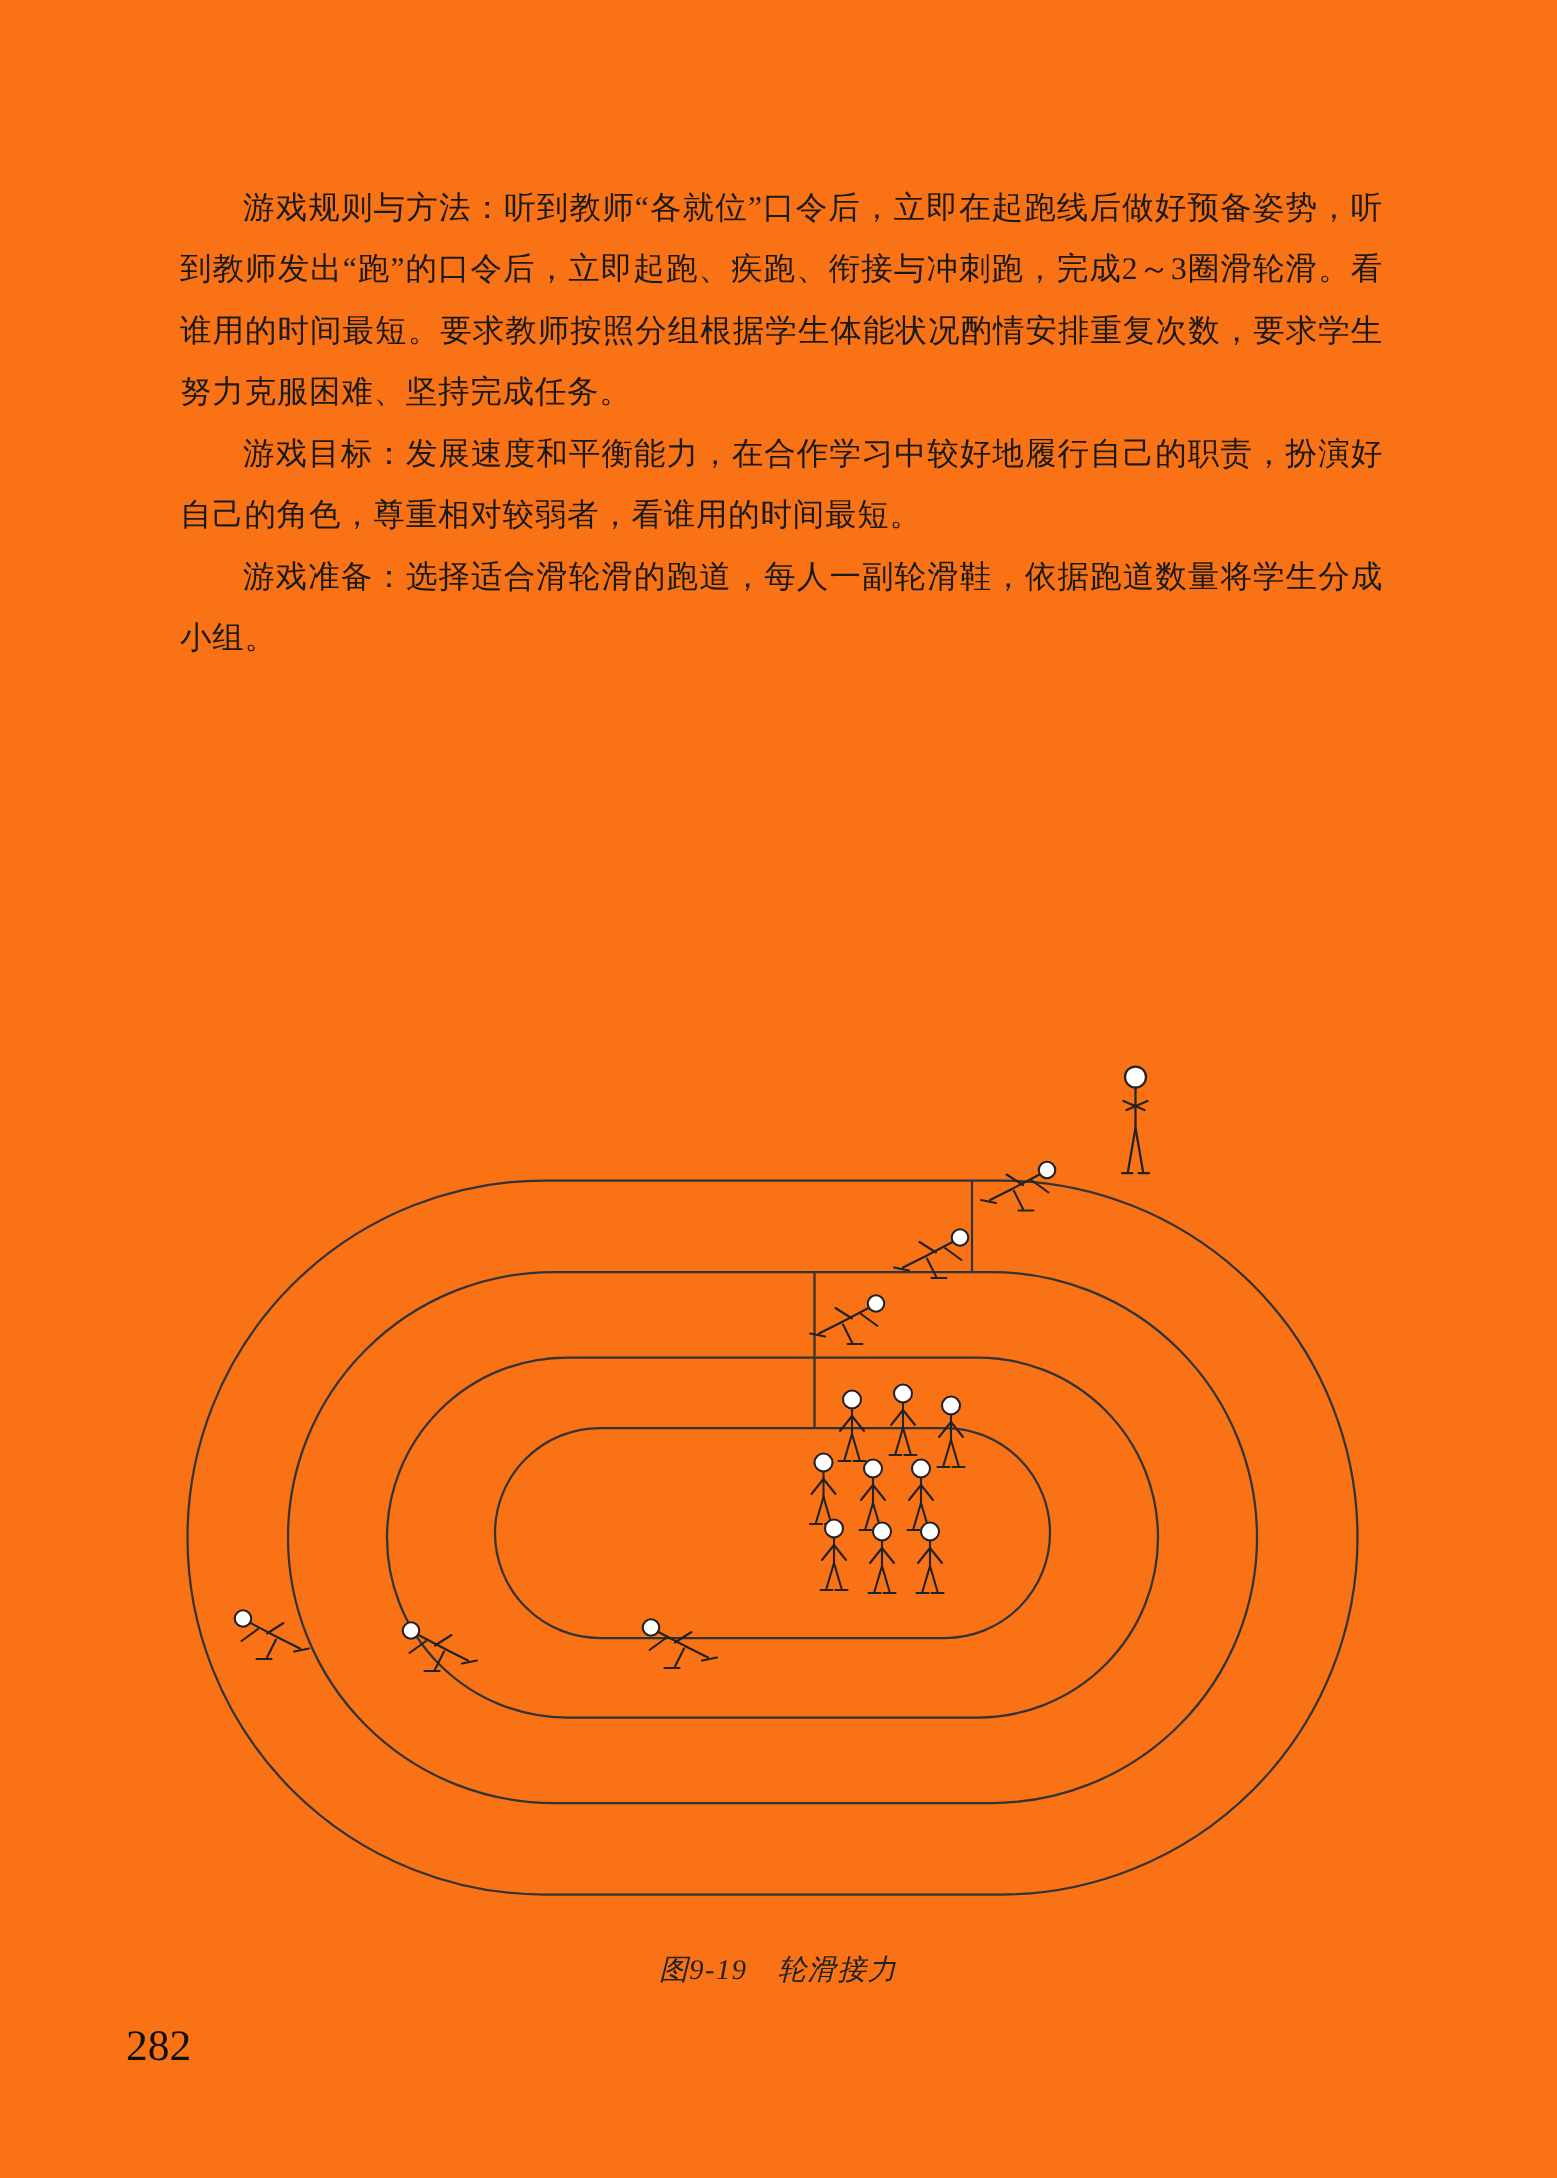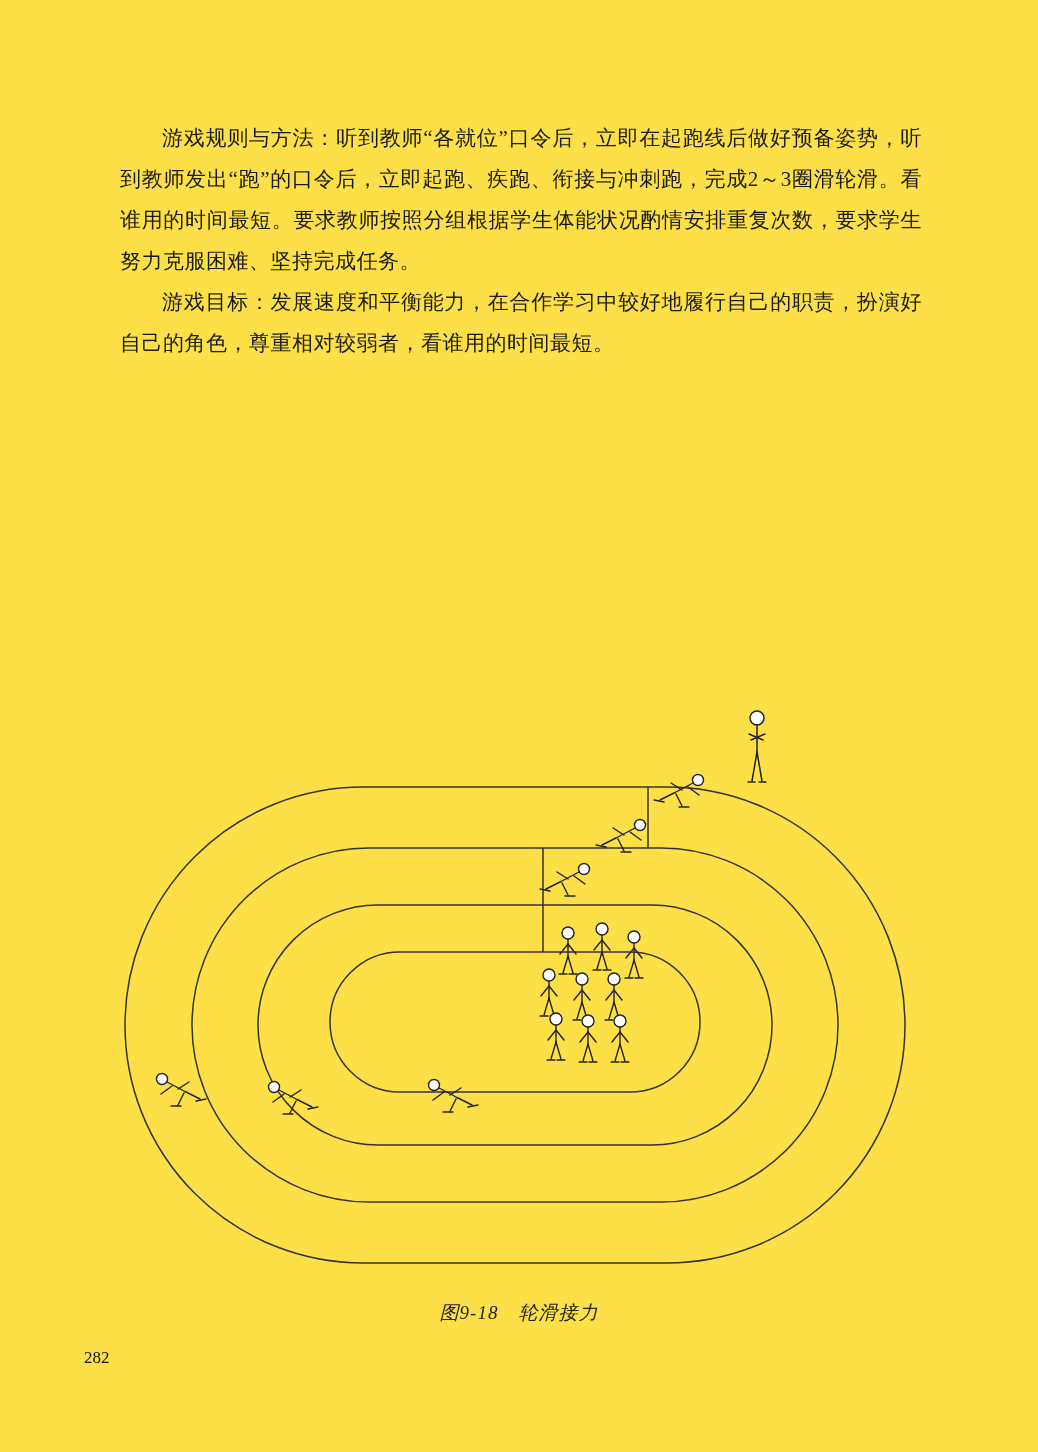--- a/index.html
+++ b/index.html
@@ -1,20 +1,20 @@
 <!DOCTYPE html>
 <html><head>
 <meta charset="utf-8">
 <style>
   html, body { margin: 0; padding: 0; background: #ffffff; }
   .page {
     position: relative;
     width: 1038px;
     height: 1452px;
-    background: #fde047;
+    background: #f97316;
     color: #1a1a1a;
     font-family: "Liberation Serif", serif;
     overflow: hidden;
   }
   .text-block {
     position: absolute;
     left: 120px;
     top: 118px;
     width: 802px;
     font-size: 21px;
@@ -45,32 +45,33 @@
     text-align: center;
     font-size: 19px;
     font-style: italic;
     letter-spacing: 1px;
     color: #222;
   }
   .page-number {
     position: absolute;
     left: 84px;
     top: 1348px;
-    font-size: 17px;
+    font-size: 29px;
     color: #111;
   }
 </style>
 </head>
 <body>
 
 <div class="page">
 
   <div class="text-block">
     <p>游戏规则与方法：听到教师“各就位”口令后，立即在起跑线后做好预备姿势，听到教师发出“跑”的口令后，立即起跑、疾跑、衔接与冲刺跑，完成2～3圈滑轮滑。看谁用的时间最短。要求教师按照分组根据学生体能状况酌情安排重复次数，要求学生努力克服困难、坚持完成任务。</p>
     <p>游戏目标：发展速度和平衡能力，在合作学习中较好地履行自己的职责，扮演好自己的角色，尊重相对较弱者，看谁用的时间最短。</p>
+    <p>游戏准备：选择适合滑轮滑的跑道，每人一副轮滑鞋，依据跑道数量将学生分成小组。</p>
   </div>
 
   <div class="figure-area">
     <svg width="1038" height="620" viewBox="0 0 1038 620">
       <defs>
         <g id="fig-stand" stroke="#222" stroke-width="1.4" fill="none" stroke-linecap="round">
           <circle cx="0" cy="-42" r="6" fill="#ffffff"></circle>
           <line x1="0" y1="-36" x2="0" y2="-19"></line>
           <line x1="0" y1="-31" x2="-8" y2="-21"></line>
           <line x1="0" y1="-31" x2="8" y2="-21"></line>
@@ -131,17 +132,17 @@
         <use href="#fig-stand" x="588" y="388"></use>
         <use href="#fig-stand" x="620" y="388"></use>
 
         <use href="#fig-skate-left" x="452" y="438"></use>
         <use href="#fig-skate-left" x="292" y="440"></use>
         <use href="#fig-skate-left" x="180" y="432"></use>
       </g>
     </svg>
   </div>
 
-  <div class="figure-caption">图9-18　轮滑接力</div>
+  <div class="figure-caption">图9-19　轮滑接力</div>
 
   <div class="page-number">282</div>
 
 </div>
 
 </body></html>

